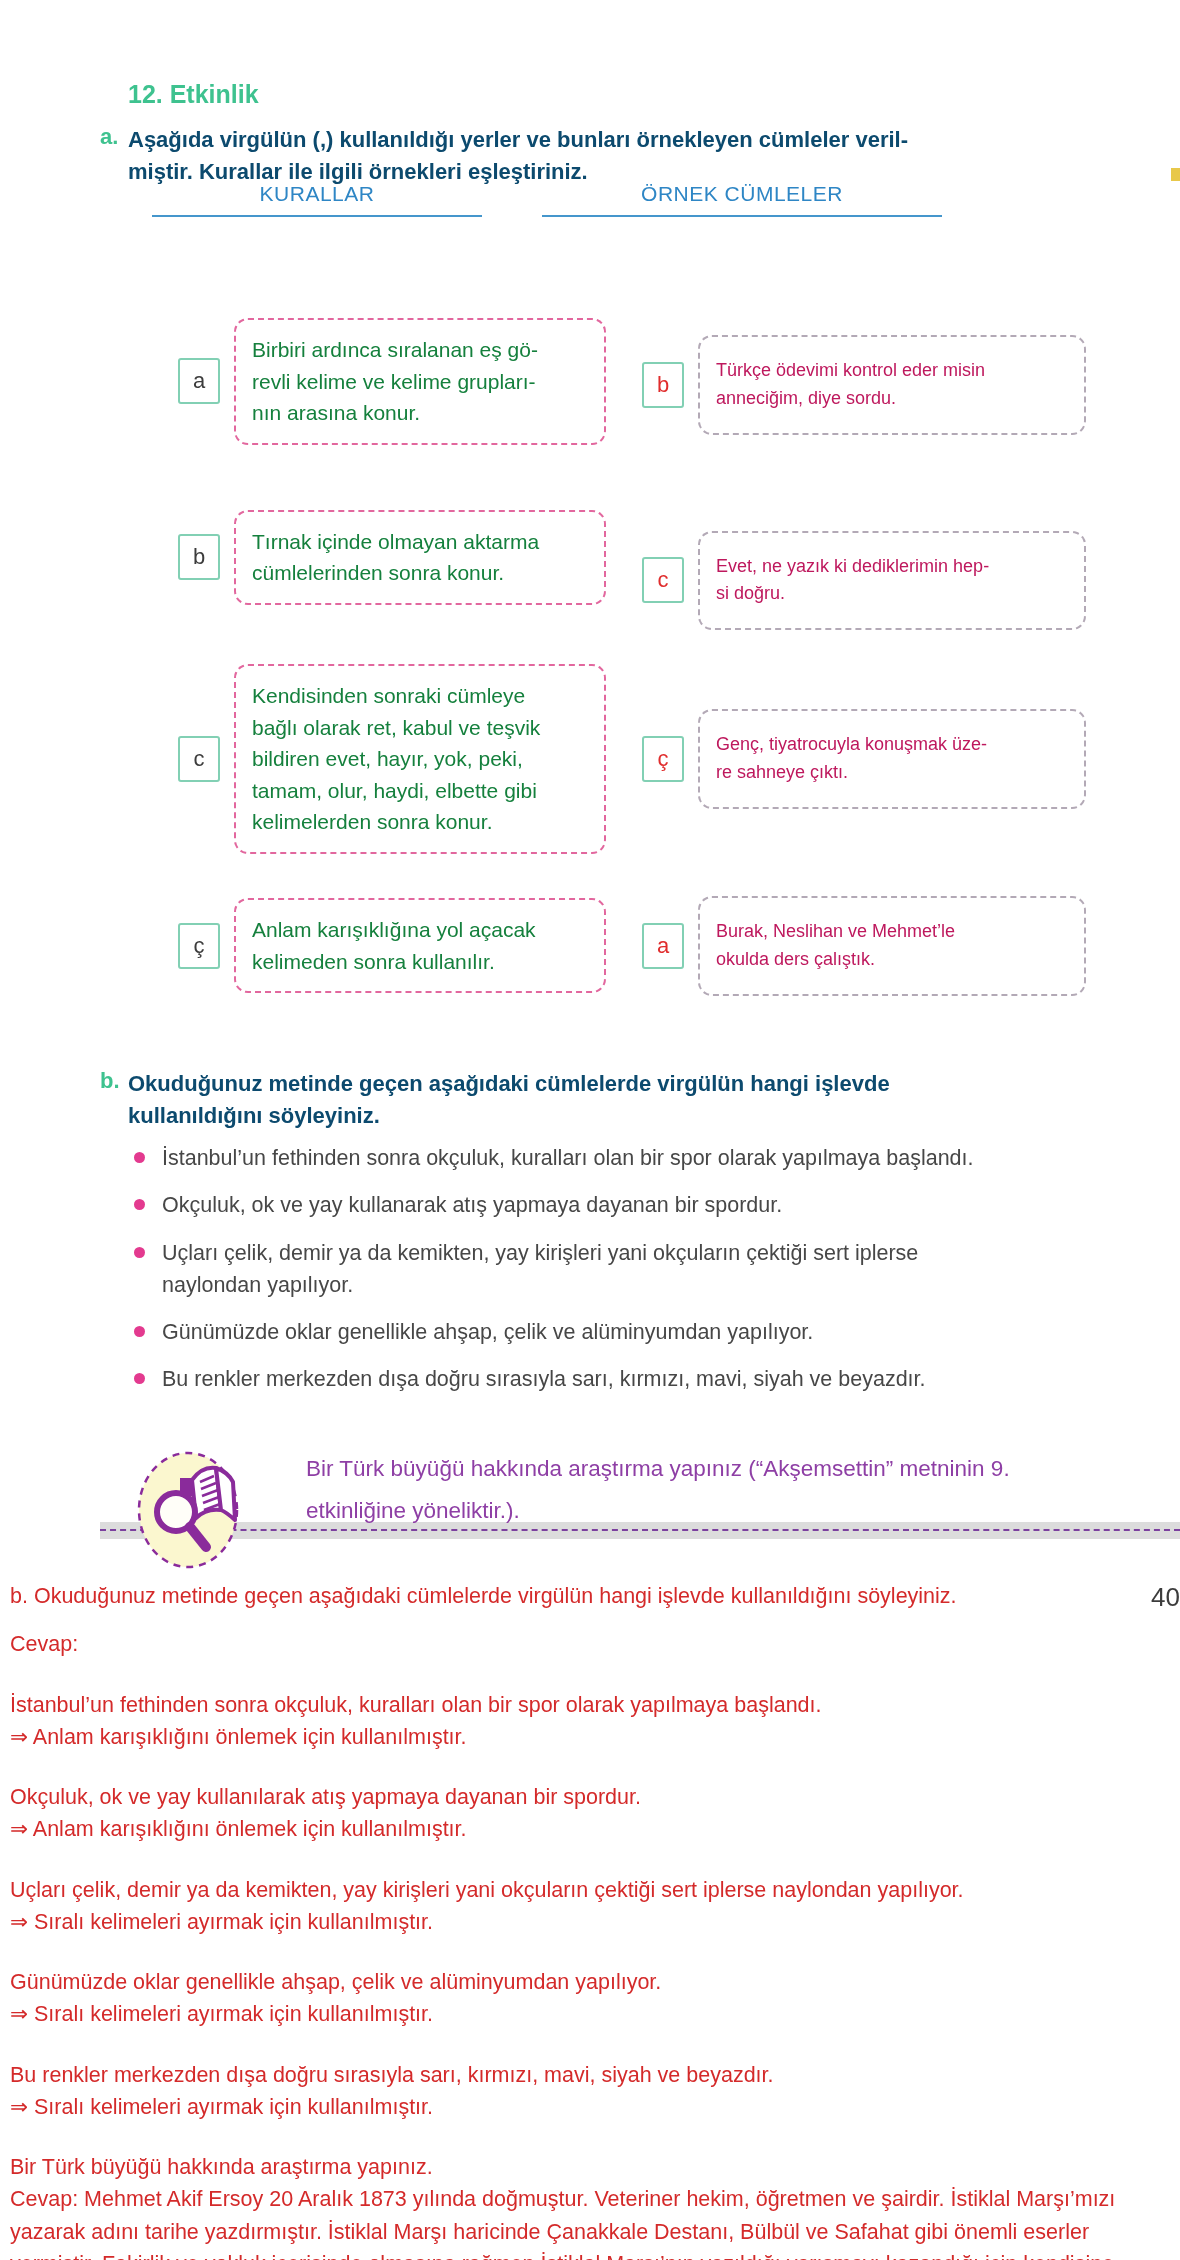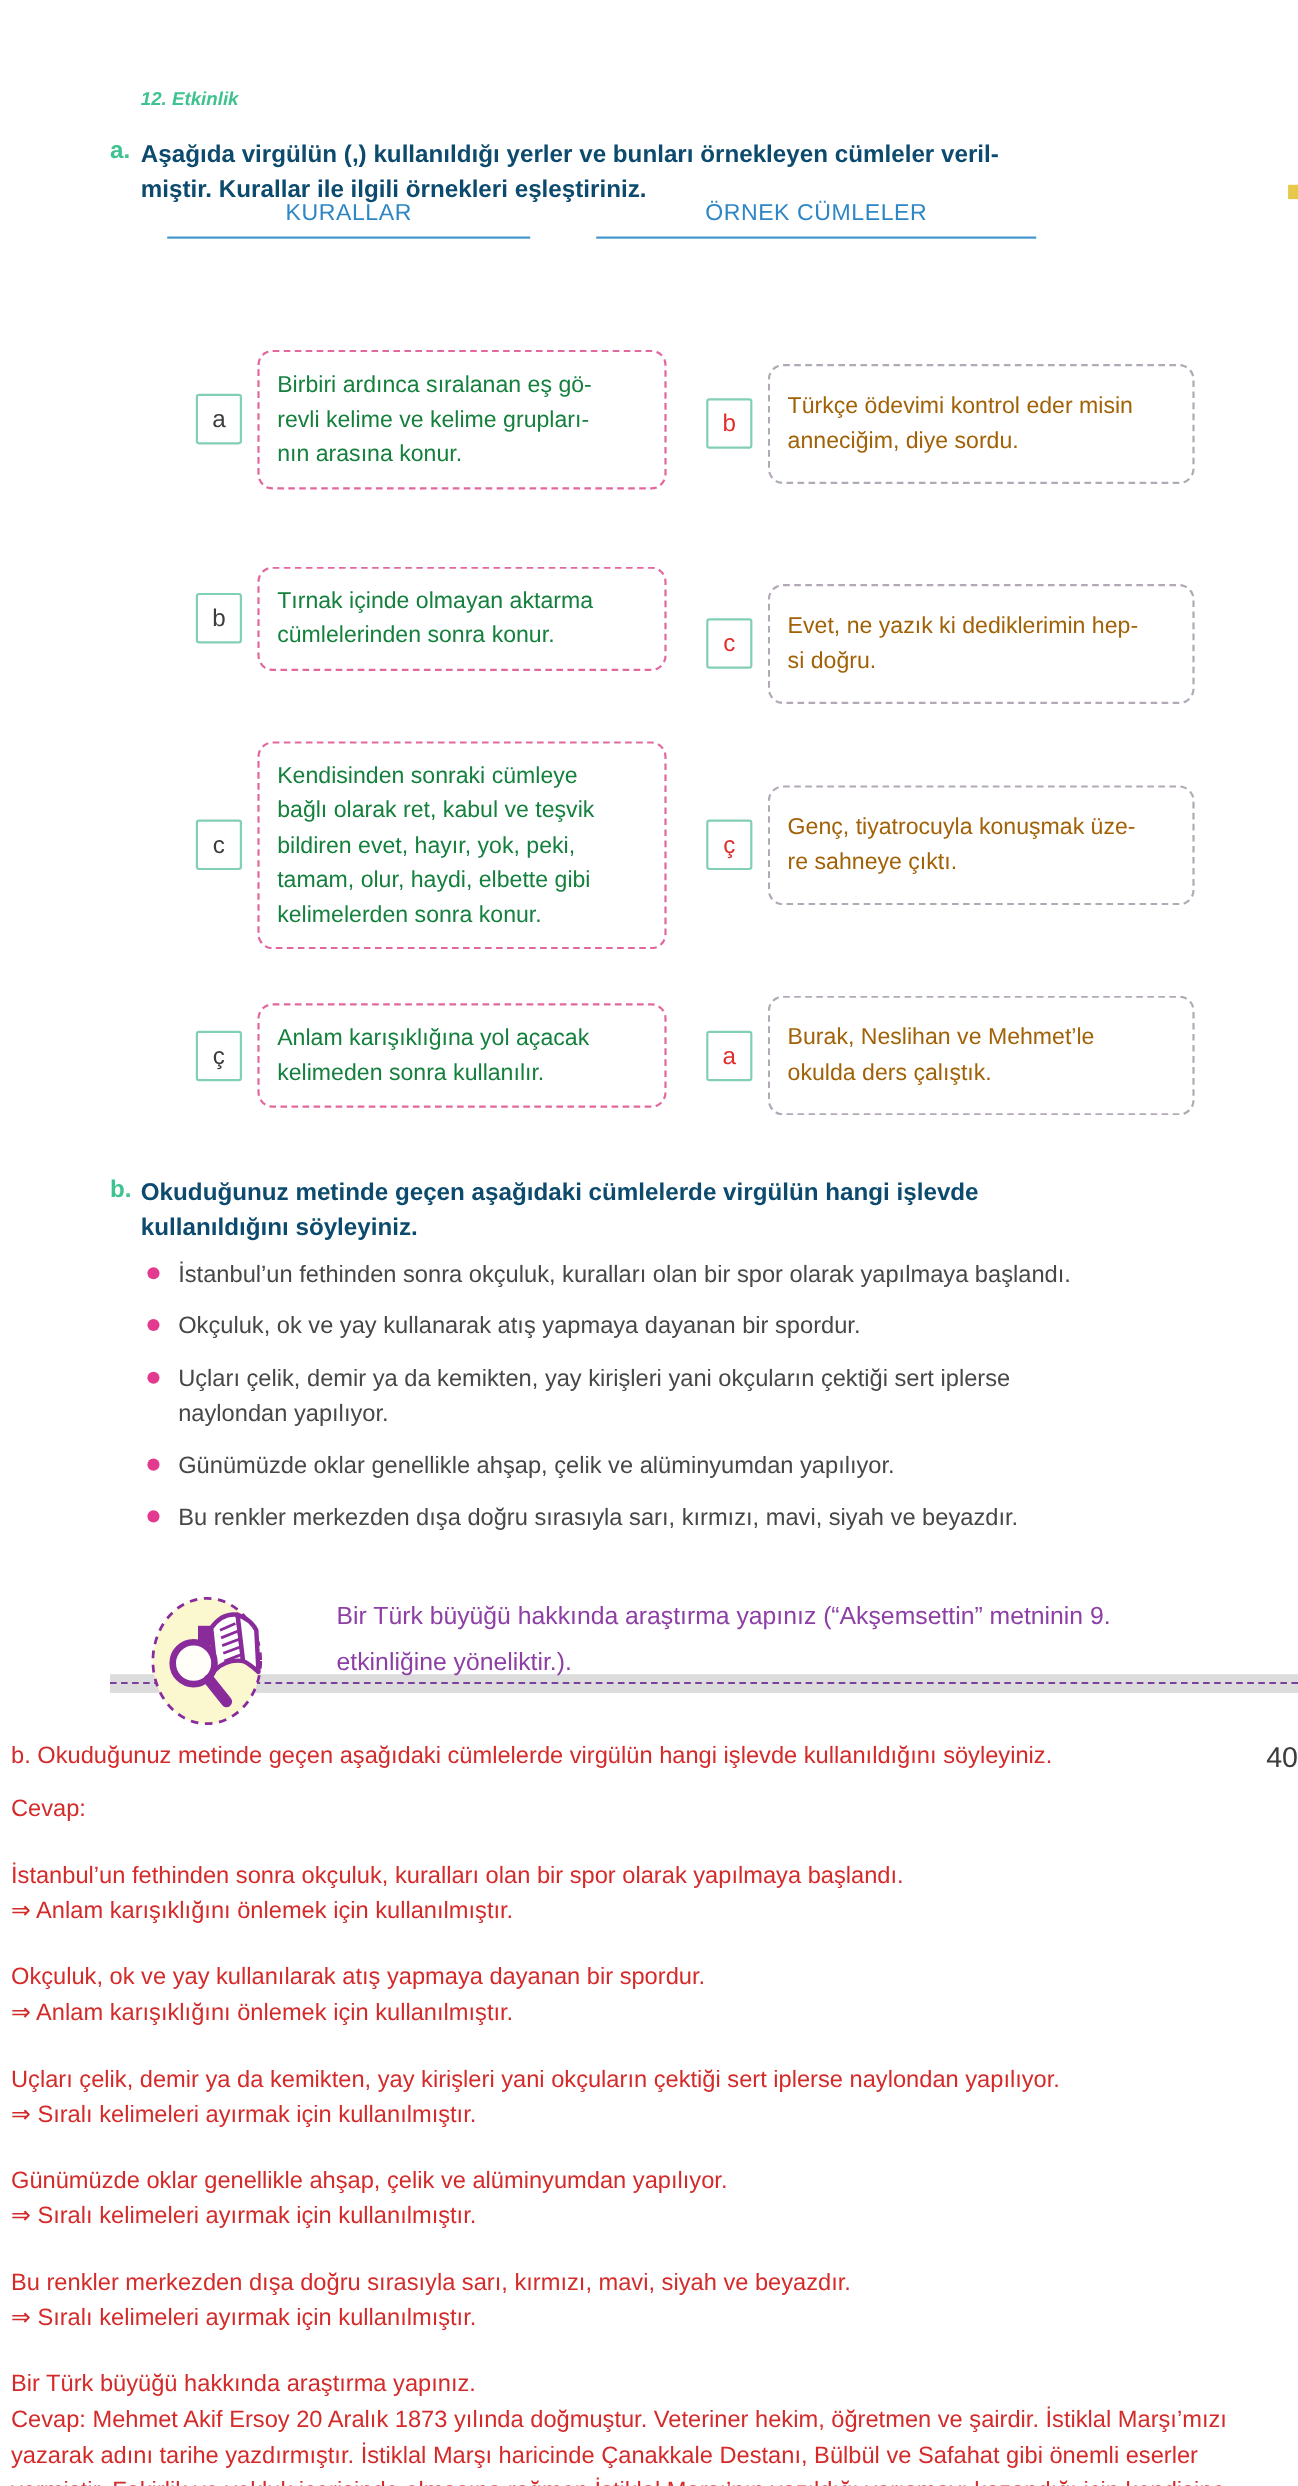--- a/index.html
+++ b/index.html
@@ -3,21 +3,21 @@
 <meta charset="utf-8">
 <style>
   html,body{margin:0;padding:0;}
   body{
     width:1180px;height:2260px;position:relative;background:#ffffff;
     font-family:"Liberation Sans", sans-serif;color:#3f3f3f;overflow:hidden;
   }
   .pre{white-space:pre-line;}
 
   
-  .activity-title{position:absolute;top:80px;left:128px;font-size:17px;font-weight:700;color:#3ec28f;font-style:italic;}
+  .activity-title{position:absolute;top:80px;left:128px;font-size:25px;font-weight:700;color:#3ec28f;}
 
   
   .sec-a{position:absolute;top:124px;left:100px;width:980px;display:flex;}
   .sec-label{font-size:22px;font-weight:700;color:#3ec28f;width:28px;flex:0 0 28px;}
   .sec-text{font-size:22px;font-weight:700;color:#0c4a6e;line-height:1.45;}
 
   
   .col-header{position:absolute;top:182px;text-align:center;color:#2e86c5;font-size:21px;
     border-bottom:2px solid #4596cc;padding-bottom:9px;letter-spacing:.5px;}
   .col-header.rules{left:152px;width:330px;}
@@ -32,21 +32,21 @@
   .cell{display:flex;align-items:center;}
   .cell-left{width:478px;padding-left:50px;box-sizing:border-box;}
   .cell-right{width:446px;}
   .letter-box{flex:0 0 38px;width:38px;height:42px;border:2px solid #82d0b4;border-radius:3px;
     display:flex;align-items:center;justify-content:center;font-size:22px;color:#3c3c3c;
     background:#fff;margin-right:14px;}
   .letter-box.answer{color:#e02d2d;}
   .rule-box{border:2px dashed #e2679e;border-radius:14px;padding:14px 16px;width:336px;
     font-size:21px;color:#15803d;line-height:1.5;box-sizing:content-box;}
   .ex-box{border:2px dashed #b3a9b6;border-radius:14px;padding:20px 16px;width:352px;
-    font-size:21px;color:#a16207;line-height:1.55;}
+    font-size:18px;color:#be185d;line-height:1.55;}
   .offset-dn{margin-top:46px;}
   .offset-sm{margin-top:8px;}
 
   
   .sec-b{position:absolute;top:1068px;left:100px;width:1000px;display:flex;}
   .bullets{position:absolute;top:1142px;left:128px;width:880px;list-style:none;margin:0;padding:0;}
   .bullets li{position:relative;padding-left:34px;font-size:21.5px;color:#474747;
     line-height:1.5;margin-bottom:15px;}
   .bullets li .dot{position:absolute;left:6px;top:10px;width:11px;height:11px;border-radius:50%;
     background:#e33a8f;}

